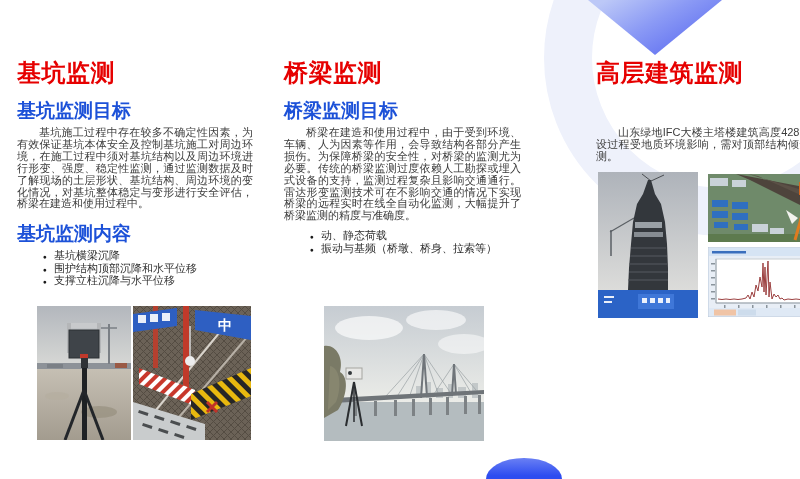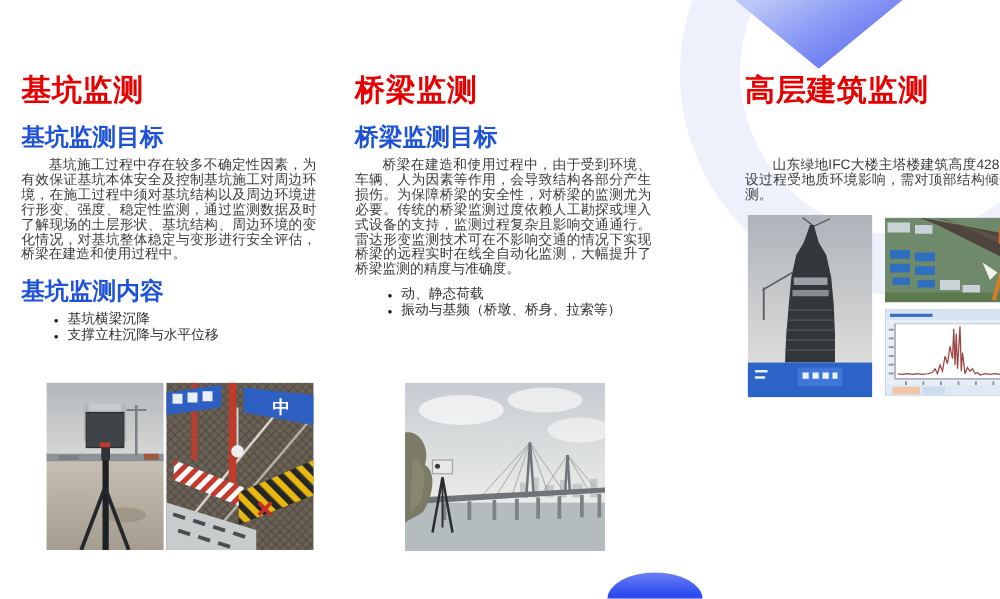--- a/index.html
+++ b/index.html
@@ -58,20 +58,21 @@
 <div class="deco-triangle"></div>
 <div class="deco-bump"></div>
 
 <div class="col" id="col-pit">
   <h1 class="col-title">基坑监测</h1>
   <h2 class="sec-heading">基坑监测目标</h2>
   <p class="body-text">基坑施工过程中存在较多不确定性因素，为有效保证基坑本体安全及控制基坑施工对周边环境，在施工过程中须对基坑结构以及周边环境进行形变、强度、稳定性监测，通过监测数据及时了解现场的土层形状、基坑结构、周边环境的变化情况，对基坑整体稳定与变形进行安全评估，桥梁在建造和使用过程中。</p>
   <h2 class="sec-heading">基坑监测内容</h2>
   <ul class="bullet-list">
     <li>基坑横梁沉降</li>
+    <li>围护结构顶部沉降和水平位移</li>
     <li>支撑立柱沉降与水平位移</li>
   </ul>
 
   <div class="photo" id="pit-photos">
 
     <svg width="94" height="134" viewBox="0 0 94 134">
       <defs>
         <linearGradient id="sky1" x1="0" y1="0" x2="0" y2="1">
           <stop offset="0" stop-color="#b3b7bd"></stop>
             <stop offset="1" stop-color="#d8d9d6"></stop>

